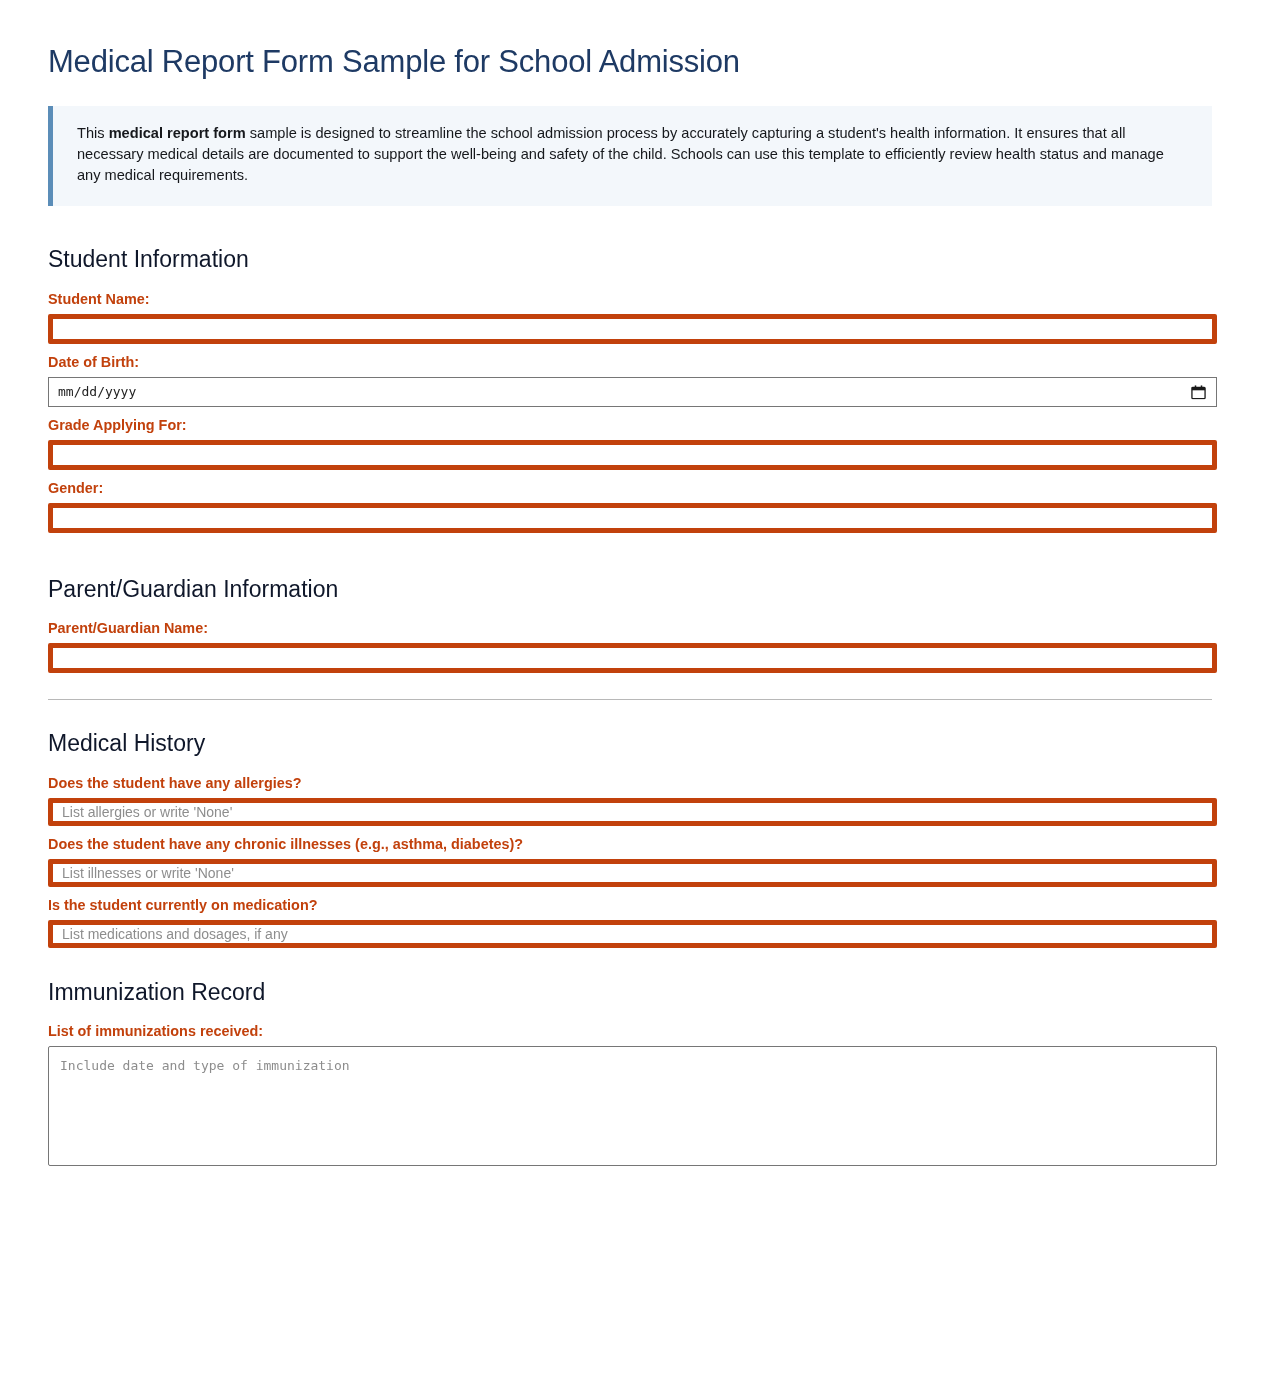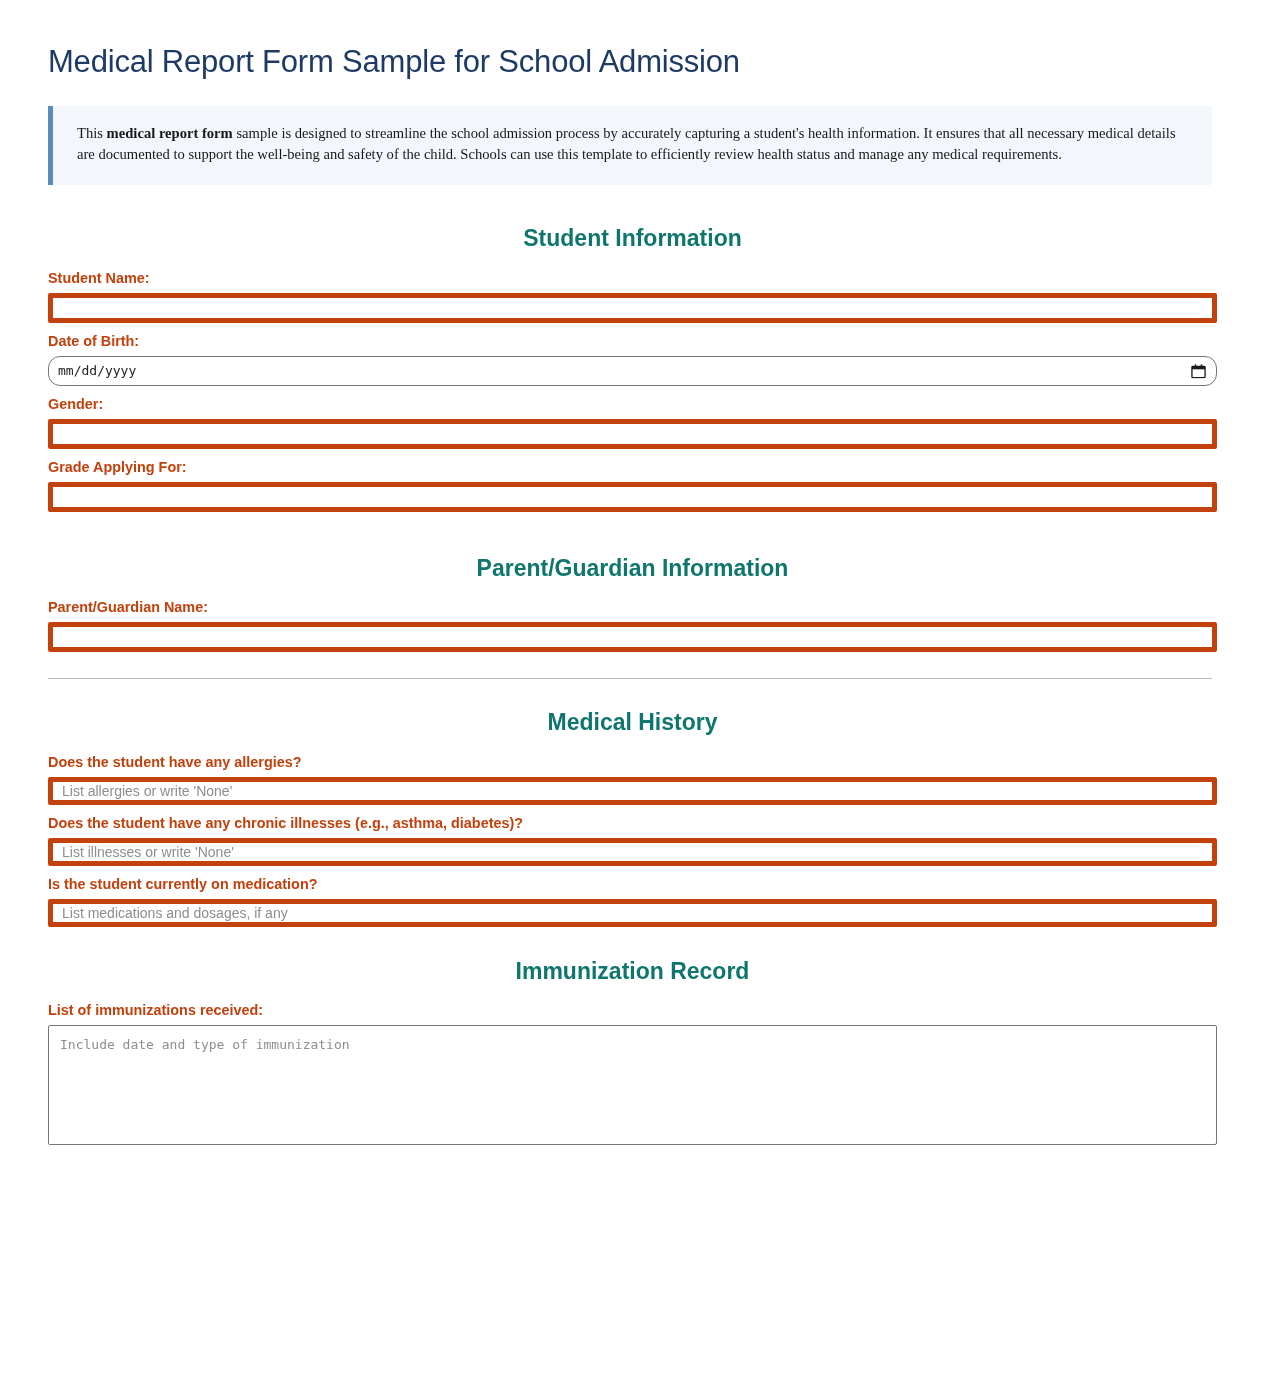--- a/index.html
+++ b/index.html
@@ -32,30 +32,28 @@
     border-left: 5px solid #5b8db8;
     padding: 17px 22px 20px 24px;
     width: 1164px;
     margin-bottom: 40px;
   }
   .intro-text {
     margin: 0;
     font-size: 14.6px;
     line-height: 1.45;
     color: #16181c;
-    font-family: Liberation Serif, serif;
   }
   .intro-text b { font-weight: bold; }
   .section-heading {
     font-size: 23px;
-    font-weight: bold;
-    color: #0f766e;
+    font-weight: normal;
+    color: #0f172a;
     margin: 0 0 16px 0;
     line-height: 1.2;
-    text-align: center;
   }
   .section {
     margin-bottom: 8px;
   }
   .field {
     margin-bottom: 9px;
   }
   .field-label {
     display: block;
     font-size: 14.4px;
@@ -86,21 +84,21 @@
   }
   .date-row {
     position: relative;
     width: 1169px;
   }
   .date-input {
     display: block;
     width: 1169px;
     height: 30px;
     border: 1px solid #767676;
-    border-radius: 12px;
+    border-radius: 0;
     background: #ffffff;
     padding: 4px 9px;
     display: flex;
     align-items: center;
   }
   .date-placeholder {
     font-family: "DejaVu Sans Mono", monospace;
     font-size: 13px;
     color: #222222;
     letter-spacing: 0px;
@@ -169,26 +167,26 @@
         <svg class="calendar-icon" viewBox="0 0 16 16">
           <rect x="1" y="3" width="14" height="12" rx="1" fill="none" stroke="#1a1a1a" stroke-width="1.4"></rect>
           <rect x="1" y="3" width="14" height="3.2" fill="#1a1a1a"></rect>
           <rect x="4" y="1" width="1.6" height="3" fill="#1a1a1a"></rect>
           <rect x="10.4" y="1" width="1.6" height="3" fill="#1a1a1a"></rect>
         </svg>
       </div>
     </div>
 
     <div class="field">
+      <label class="field-label">Grade Applying For:</label>
+      <input class="text-input" type="text" placeholder="" style="">
+    </div>
+
+    <div class="field">
       <label class="field-label">Gender:</label>
-      <input class="text-input" type="text" placeholder="" style="">
-    </div>
-
-    <div class="field">
-      <label class="field-label">Grade Applying For:</label>
       <input class="text-input" type="text" placeholder="" style="">
     </div>
   </div>
 
   <div class="gap-lg"></div>
 
   <div class="section">
     <h2 class="section-heading">Parent/Guardian Information</h2>
 
     <div class="field">

